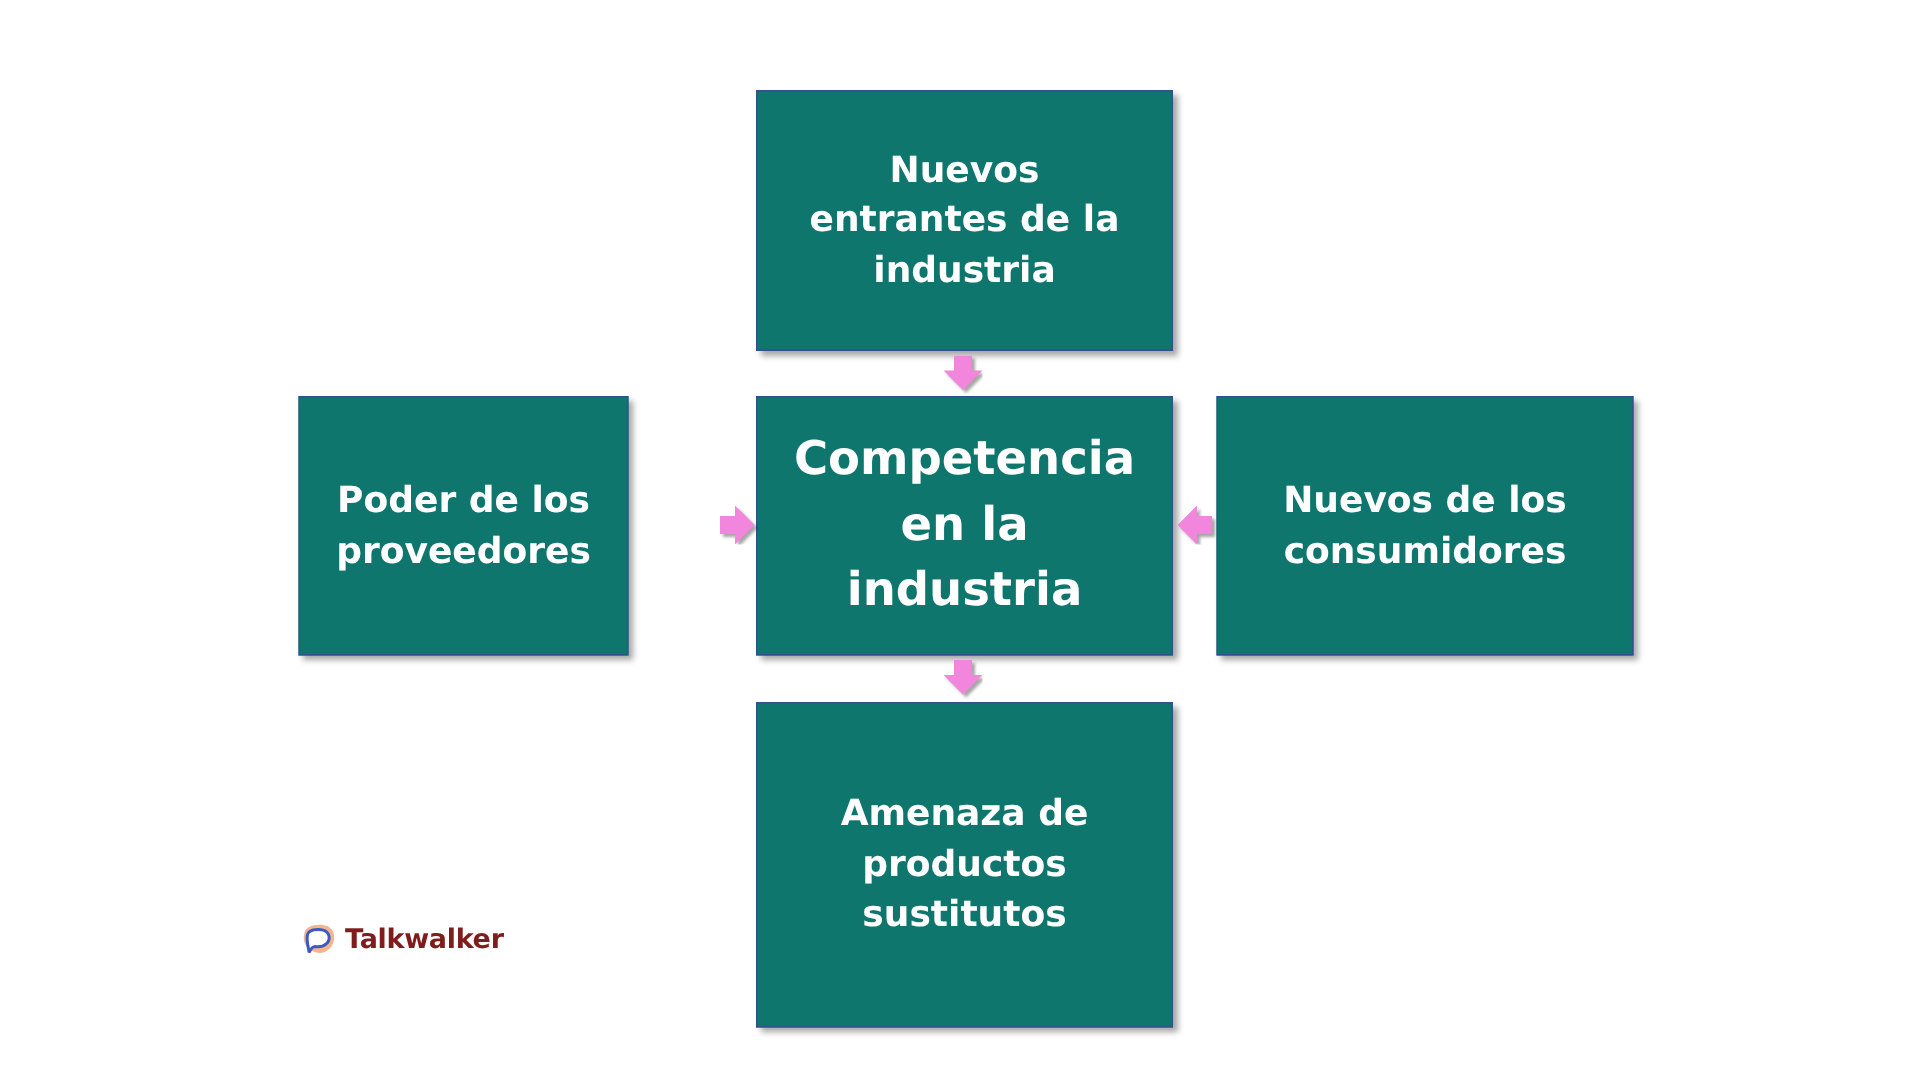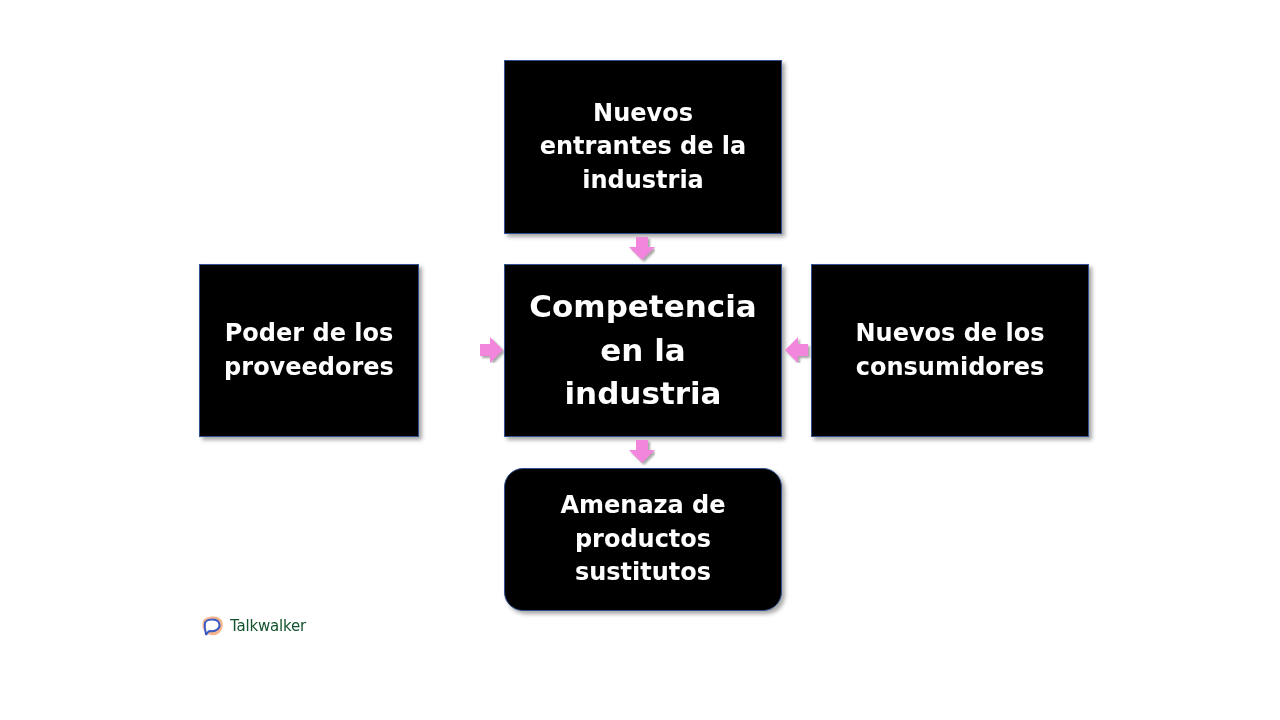--- a/index.html
+++ b/index.html
@@ -1,48 +1,48 @@
 <!DOCTYPE html>
 <html><head>
 <meta charset="utf-8">
 <style>
   html, body { margin:0; padding:0; background:#ffffff; }
   body { width:1280px; height:720px; position:relative; overflow:hidden;
          font-family: "DejaVu Sans", "Liberation Sans", sans-serif; }
-  .box { position:absolute; background:#000000; border:1px solid #2F528F;
+  .box { position:absolute; background:#0f766e; border:1px solid #2F528F;
          box-shadow: 3px 3px 4px rgba(0,0,0,0.35);
          display:flex; align-items:center; justify-content:center; text-align:center;
          color:#ffffff; font-weight:bold; box-sizing:border-box; }
   .box span { display:block; line-height:1.4; }
   .t26 { font-size:24px; }
   .t30 { font-size:31px; line-height:1.3; }
   .arrow { position:absolute; width:26px; height:26px; }
   .logo { position:absolute; left:199px; top:613px; display:flex; align-items:center; gap:5px; }
-  .logo-text { font-family:"DejaVu Sans", sans-serif; font-size:15px; color:#14532d; font-weight:normal; letter-spacing:-0.2px; }
+  .logo-text { font-family:"DejaVu Sans", sans-serif; font-size:18px; color:#7f1d1d; font-weight:bold; letter-spacing:-0.2px; }
 </style>
 </head>
 <body>
 
 <div class="box t26" style="left:504px;top:60px;width:278px;height:174px;">
   <span style="max-width:220px;">Nuevos entrantes de la industria</span>
 </div>
 
 <div class="box t26" style="left:199px;top:264px;width:220px;height:173px;">
   <span style="max-width:190px;">Poder de los proveedores</span>
 </div>
 
 <div class="box t30" style="left:504px;top:264px;width:278px;height:173px;">
   <span style="max-width:240px;">Competencia en la industria</span>
 </div>
 
 <div class="box t26" style="left:811px;top:264px;width:278px;height:173px;">
   <span style="max-width:200px;">Nuevos de los consumidores</span>
 </div>
 
-<div class="box t26" style="left:504px;top:468px;width:278px;height:143px;border-radius:19px;">
+<div class="box t26" style="left:504px;top:468px;width:278px;height:217px;">
   <span style="max-width:190px;">Amenaza de productos sustitutos</span>
 </div>
 
 <svg class="arrow" style="left:629px;top:237px;" viewBox="0 0 26 26">
   <polygon points="7,0 19,0 19,10 26,10 13,23 0,10 7,10" fill="#F285DC" style="filter:drop-shadow(2px 2px 1px rgba(0,0,0,0.35));"></polygon>
 </svg>
 <svg class="arrow" style="left:480px;top:337px;" viewBox="0 0 26 26">
   <polygon points="0,7 10,7 10,0 23,13 10,26 10,19 0,19" fill="#F285DC" style="filter:drop-shadow(2px 2px 1px rgba(0,0,0,0.35));"></polygon>
 </svg>
 <svg class="arrow" style="left:785px;top:337px;" viewBox="0 0 26 26">

